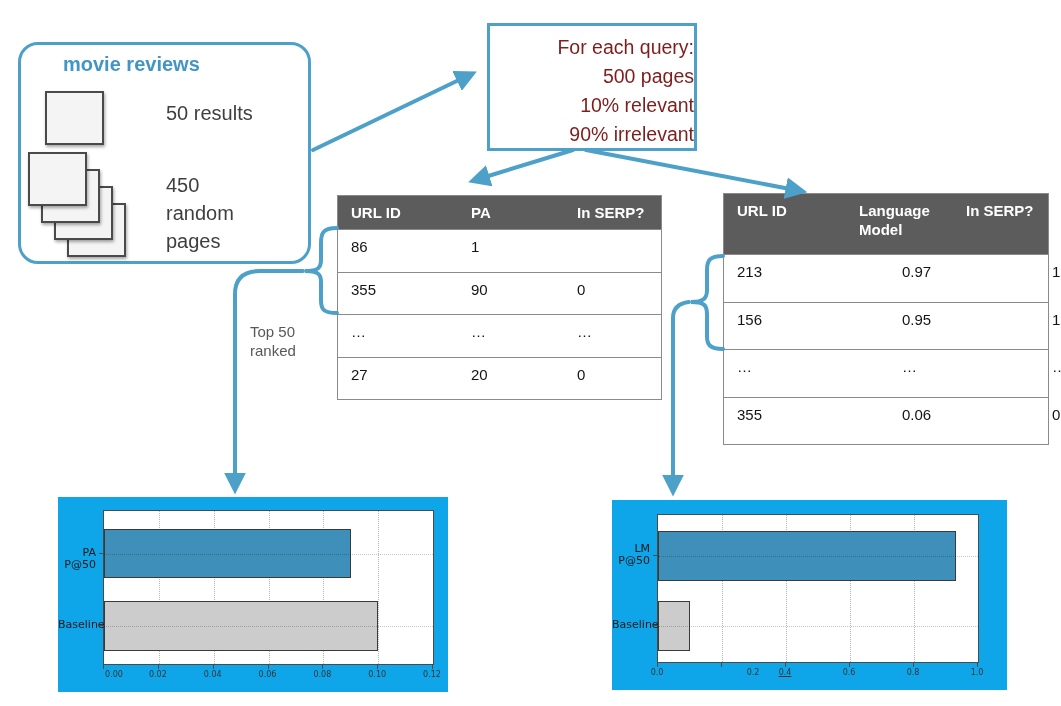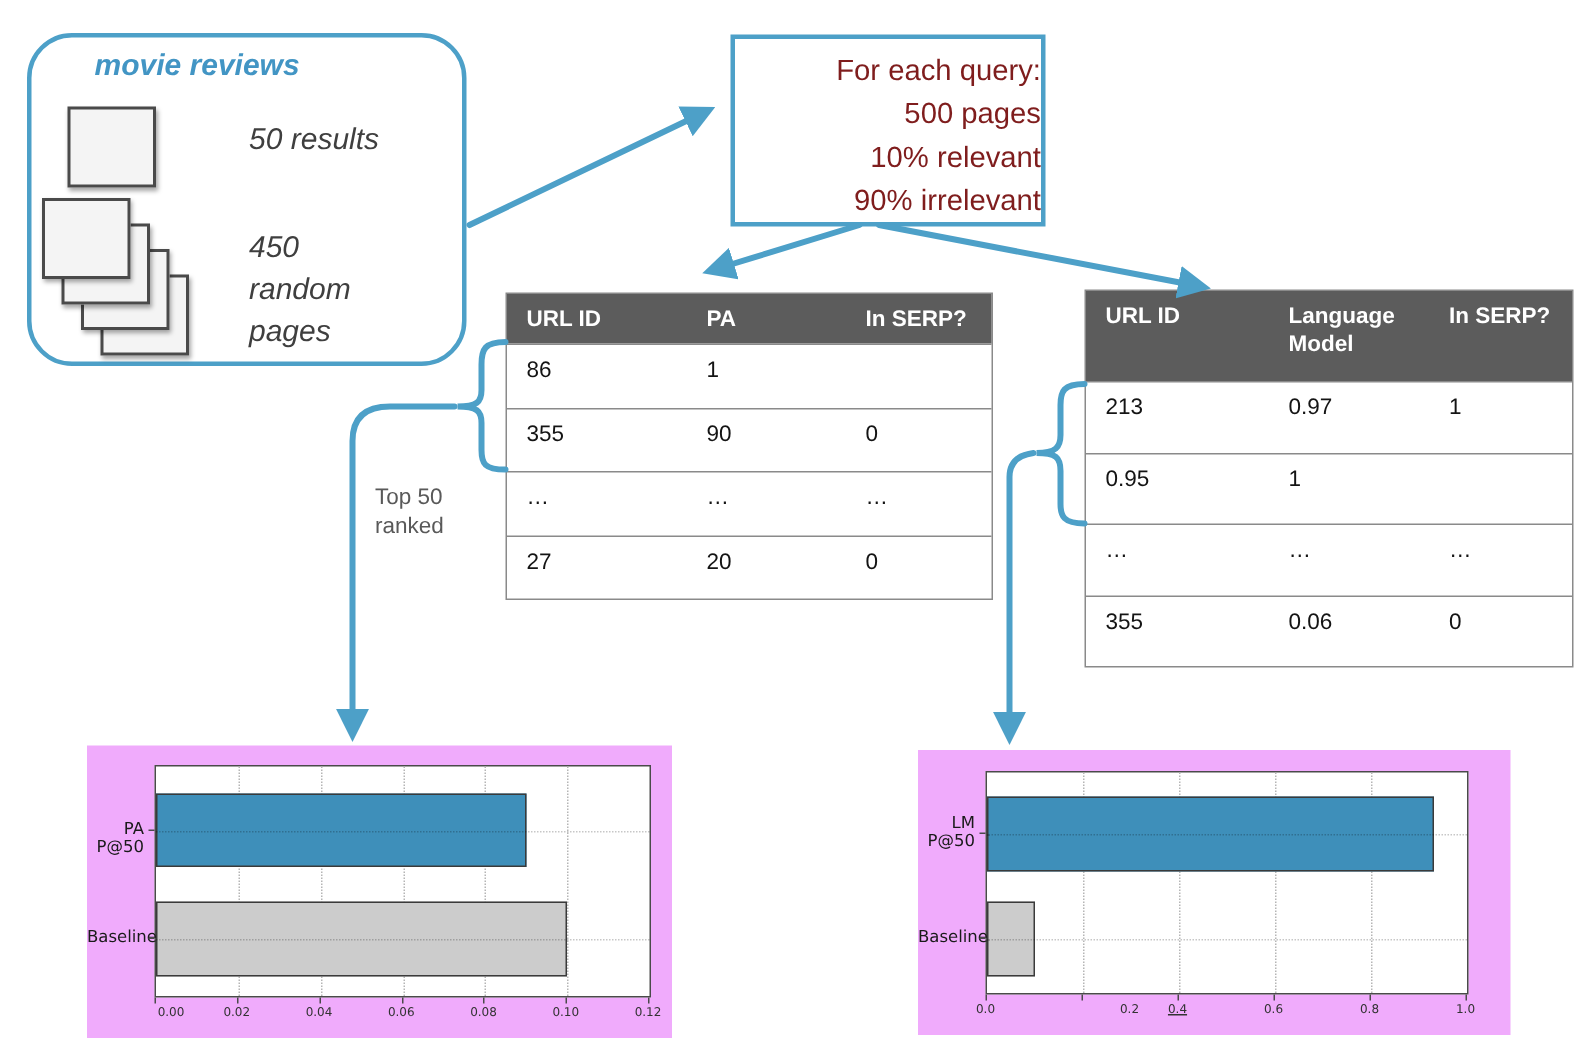--- a/index.html
+++ b/index.html
@@ -4,22 +4,22 @@
 <style>
   html,body{margin:0;padding:0;}
   body{
     width:1061px;height:706px;position:relative;background:#ffffff;
     font-family:"Liberation Sans", sans-serif;overflow:hidden;
   }
   .abs{position:absolute;}
 
   
   .corpus-box{
-    left:18px;top:22px;width:287px;height:216px;
-    border:3.5px solid #4da0c8;border-radius:30px;background:#fff;font-style:italic;
+    left:18px;top:42px;width:287px;height:216px;
+    border:3.5px solid #4da0c8;border-radius:20px;background:#fff;
   }
   .corpus-title{left:60px;top:46px;font-size:20px;font-weight:bold;color:#4295c4;}
   .page-sq{
     width:55px;height:50px;background:#f4f4f4;border:2px solid #4a4a4a;
     box-shadow:1px 2px 3px rgba(0,0,0,0.35);
   }
   .corpus-label{font-size:20px;color:#3f3f3f;line-height:28px;}
 
   
   .query-box{
@@ -34,24 +34,24 @@
   
   .dtable{background:#fff;border:1.5px solid #8a8a8a;}
   .dtable .thead{display:grid;background:#5c5c5c;color:#fff;font-weight:bold;font-size:15px;}
   .dtable .trow{display:grid;border-top:1.5px solid #8a8a8a;font-size:15px;color:#141414;}
   .dtable .cell{padding:7px 4px 17px 13px;line-height:19px;}
   .pa-table{left:337px;top:195px;width:323px;}
   .pa-table .thead{grid-template-columns:120px 106px auto;height:33px;}
   .pa-table .trow{grid-template-columns:120px 106px auto;height:41.5px;}
   .lm-table{left:723px;top:193px;width:324px;}
   .lm-table .thead{grid-template-columns:122px 107px auto;height:60px;}
-  .lm-table .trow{grid-template-columns:122px 107px auto;height:46.5px;}
-
-  
-  .chart-wrap{background:#f0abfc;}
+  .lm-table .trow{grid-template-columns:122px 107px auto;height:46.5px;gap:43px;}
+
+  
+  .chart-wrap{background:#0ea5e9;}
   .plot{position:absolute;background:#fff;border:1.5px solid #4a4a4a;}
   .gridv{position:absolute;top:0;width:0;border-left:1px dotted #b5b5b5;}
   .gridh{position:absolute;left:0;height:0;border-top:1px dotted rgba(0,0,0,0.22);}
   .bar{position:absolute;left:0;border:1.5px solid #3a3a3a;box-sizing:border-box;}
   .cat-label{position:absolute;text-align:right;font-family:"DejaVu Sans",sans-serif;
     font-size:11px;color:#1a1a1a;line-height:12px;}
   .tick-label{position:absolute;transform:translateX(-50%);font-family:"DejaVu Sans",sans-serif;
     font-size:8px;color:#333;}
   .tick-mark{position:absolute;width:0;height:4px;border-left:1px solid #4a4a4a;}
   .ytick-mark{position:absolute;height:0;width:4px;border-top:1px solid #4a4a4a;}
@@ -120,20 +120,21 @@
     <div class="cell">URL ID</div>
     <div class="cell">Language Model</div>
     <div class="cell">In SERP?</div>
   </div>
   <div class="trow">
     <div class="cell">213</div>
     <div class="cell">0.97</div>
     <div class="cell">1</div>
   </div>
   <div class="trow">
+    <div class="cell">156</div>
     <div class="cell">0.95</div>
     <div class="cell">1</div>
   </div>
   <div class="trow">
     <div class="cell">…</div>
     <div class="cell">…</div>
     <div class="cell">…</div>
   </div>
   <div class="trow">
     <div class="cell">355</div>

